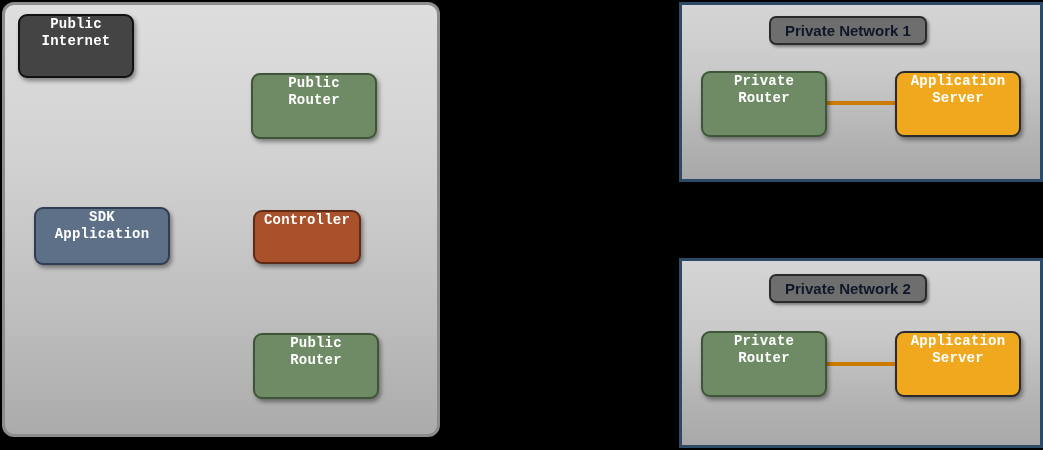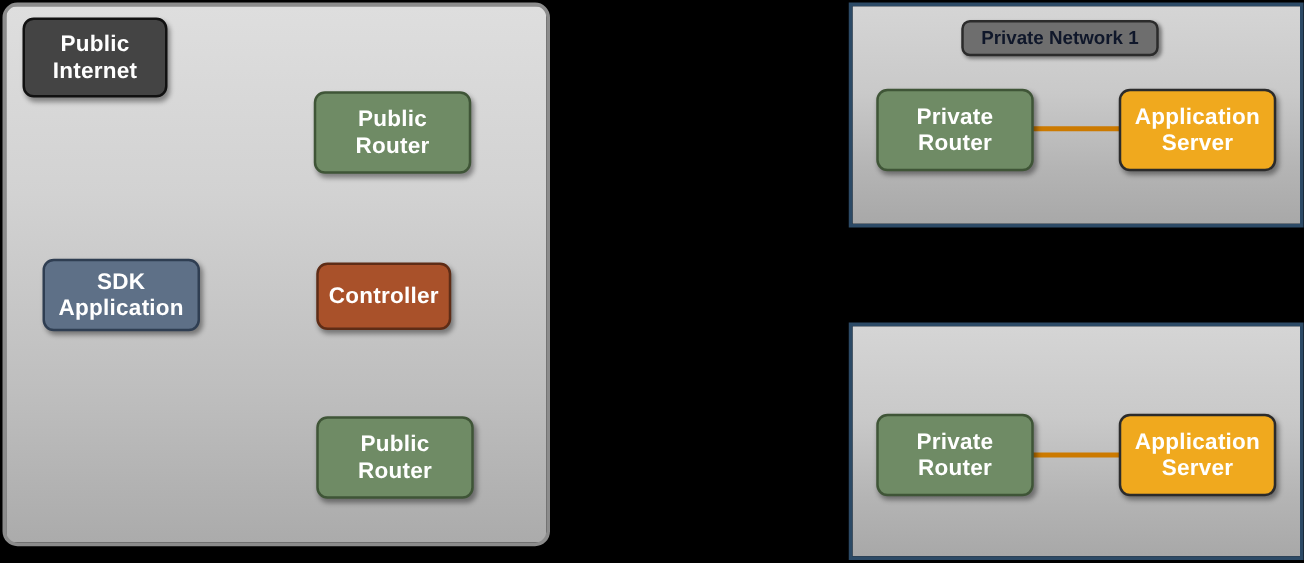--- a/index.html
+++ b/index.html
@@ -13,33 +13,33 @@
     position: relative;
     overflow: hidden;
     font-family: "Liberation Sans", sans-serif;
   }
 
   
   .node {
     position: absolute;
     box-sizing: border-box;
     display: flex;
-    align-items: center;
     justify-content: center;
     text-align: center;
     color: #ffffff;
     font-weight: bold;
-    font-size: 18px;
+    font-size: 14px;
     line-height: 1.18;
     border-radius: 9px;
     border-style: solid;
     border-width: 2px;
     box-shadow: 2px 3px 4px rgba(0,0,0,0.40);
     letter-spacing: 0.2px;
     z-index: 5;
+    font-family: Liberation Mono, monospace;
   }
   .node span { display: block; white-space: pre-line; }
 
   
   .public-panel {
     position: absolute;
     left: 2px;
     top: 2px;
     width: 438px;
     height: 435px;
@@ -104,21 +104,21 @@
   <div class="node n-dark" style="left:13px; top:9px; width:116px; height:64px;">
     <span>Public
 Internet</span>
   </div>
 
   <div class="node n-green" style="left:246px; top:68px; width:126px; height:66px;">
     <span>Public
 Router</span>
   </div>
 
-  <div class="node n-slate" style="left:29px; top:202px; width:126px; height:58px;">
+  <div class="node n-slate" style="left:29px; top:202px; width:136px; height:58px;">
     <span>SDK
 Application</span>
   </div>
 
   <div class="node n-rust" style="left:248px; top:205px; width:108px; height:54px;">
     <span>Controller</span>
   </div>
 
   <div class="node n-green" style="left:248px; top:328px; width:126px; height:66px;">
     <span>Public
@@ -142,20 +142,23 @@
 
   <div class="node n-orange" style="left:213px; top:66px; width:126px; height:66px;">
     <span>Application
 Server</span>
   </div>
 
 </div>
 
 <div class="private-panel" id="private-panel-2">
 
+  <div class="panel-badge" style="left:87px; top:13px;">
+    <span>Private Network 2</span>
+  </div>
 
   <div class="connector" style="left:138px; top:101px; width:82px;"></div>
 
   <div class="node n-green" style="left:19px; top:70px; width:126px; height:66px;">
     <span>Private
 Router</span>
   </div>
 
   <div class="node n-orange" style="left:213px; top:70px; width:126px; height:66px;">
     <span>Application

